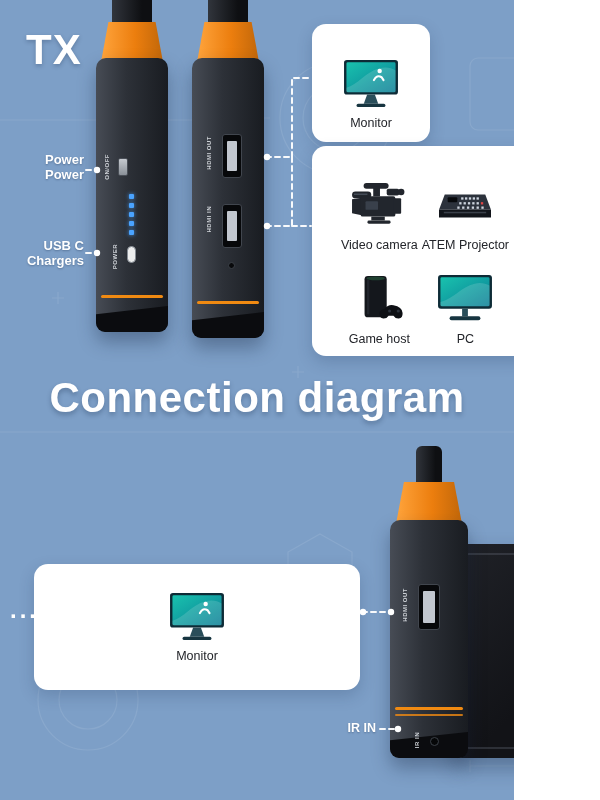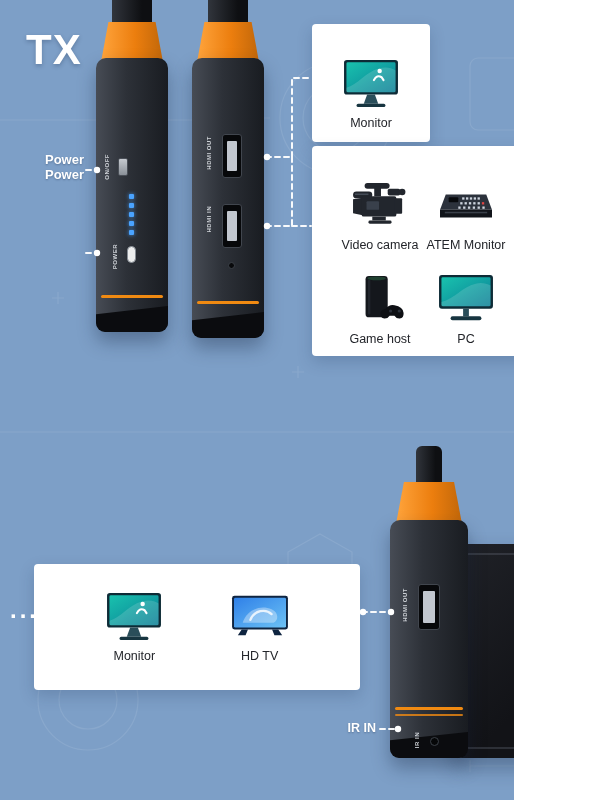--- a/index.html
+++ b/index.html
@@ -10,21 +10,21 @@
   .decor { position:absolute; inset:0; z-index:0; }
 
   
   .big-label { position:absolute; z-index:6; font-weight:bold; color:#fff; font-size:42px; letter-spacing:1px; text-shadow:0 2px 4px rgba(20,40,70,.28); }
   .title { position:absolute; z-index:6; left:0; right:0; top:374px; text-align:center; font-weight:bold; color:#fff; font-size:42px; letter-spacing:.5px; text-shadow:0 3px 5px rgba(20,40,70,.30); }
 
   
   .callout { position:absolute; z-index:6; color:#fff; font-weight:bold; font-size:13px; line-height:1.18; text-align:right; text-shadow:0 1px 2px rgba(20,40,70,.35); }
 
   
-  .white-box { position:absolute; z-index:4; background:#ffffff; border-radius:4px; box-shadow:0 6px 16px rgba(25,45,80,.20); }
+  .white-box { position:absolute; z-index:4; background:#ffffff; border-radius:14px; box-shadow:0 6px 16px rgba(25,45,80,.20); }
   .item { display:flex; flex-direction:column; align-items:center; justify-content:flex-end; gap:6px; }
   .item-label { font-size:12.5px; color:#23252a; font-weight:500; white-space:nowrap; }
   .grid2 { display:grid; grid-template-columns:1fr 1fr; grid-template-rows:1fr 1fr; padding:12px 25px 10px; }
   .row3 { display:flex; align-items:center; justify-content:space-evenly; padding:12px 4px 12px; }
   .col1 { display:flex; flex-direction:column; align-items:center; justify-content:flex-end; padding:12px 0 12px; gap:6px; }
   .ellipsis { position:absolute; z-index:6; font-weight:bold; font-size:24px; letter-spacing:3px; line-height:1; }
 
   
   .device { position:absolute; z-index:3; }
   .dev-stub { position:absolute; left:50%; transform:translateX(-50%); background:linear-gradient(90deg,#31353c,#0e0f12 75%); border-radius:6px 6px 4px 4px; }
@@ -143,20 +143,24 @@
       <circle cx="97" cy="253" r="3.2"></circle>
       <circle cx="363" cy="612" r="3.2"></circle>
       <circle cx="391" cy="612" r="3.2"></circle>
       <circle cx="398" cy="729" r="3.2"></circle>
     </g>
   </svg>
 
   <div class="callout" style="left:8px;top:152px;width:76px;">
     <div>Power</div>
     <div>Power</div>
+  </div>
+  <div class="callout" style="left:8px;top:238px;width:76px;">
+    <div>USB C</div>
+    <div>Chargers</div>
   </div>
   <div class="callout" style="left:322px;top:721px;width:54px;font-size:12.5px;">IR IN</div>
 
   <div class="white-box col1" style="left:312px;top:24px;width:118px;height:118px;">
     <svg viewBox="0 0 60 54" width="58" height="52">
       <rect x="2" y="2" width="56" height="36" rx="3" fill="#0d2b36"></rect>
       <rect x="4.5" y="4.5" width="51" height="31" rx="1.5" fill="url(#gradTeal)"></rect>
       <path d="M4.5 31 C 16 28 24 15 38 11 C 45 9 51 10 55.5 13 L55.5 35.5 L4.5 35.5 Z" fill="#fff" opacity="0.15"></path>
       <circle cx="39" cy="13.5" r="2.3" fill="#fff"></circle>
       <path d="M33 23 q3 -6 8 -3 l2 3" stroke="#fff" stroke-width="2.2" fill="none" stroke-linecap="round"></path>
@@ -205,21 +209,21 @@
           <rect x="22" y="27.5" width="2.4" height="2.4"></rect>
             <rect x="27" y="27.5" width="2.4" height="2.4"></rect>
             <rect x="32" y="27.5" width="2.4" height="2.4"></rect>
             <rect x="37" y="27.5" width="2.4" height="2.4"></rect>
             <rect x="42" y="27.5" width="2.4" height="2.4"></rect>
             <rect x="47" y="27.5" width="2.4" height="2.4"></rect>
         </g>
         <rect x="46.5" y="23" width="2.4" height="2.4" fill="#e04444"></rect>
         <rect x="8" y="33" width="44" height="1.6" fill="#3a404a"></rect>
       </svg>
-      <div class="item-label">ATEM Monitor</div>
+      <div class="item-label">ATEM Projector</div>
     </div>
     <div class="item">
       <svg viewBox="0 0 60 54" width="58" height="52">
         <rect x="15" y="2" width="23" height="43" rx="3.5" fill="#14171c"></rect>
         <ellipse cx="26.5" cy="4.6" rx="9.5" ry="2" fill="#1f4030"></ellipse>
         <rect x="17.5" y="6" width="2.5" height="36" rx="1" fill="#21252c"></rect>
         <path d="M36 36 q3.5 -4.5 9 -3.5 q9 1.5 9.5 8 q0.3 5.5 -4 5.8 q-3.5 0.2 -5.5 -3 h-5 q-2 3.2 -5.5 3 q-4.3 -0.3 -4 -5.8 q0.2 -3 5.5 -4.5 z" fill="#0e1014"></path>
         <circle cx="41" cy="38.5" r="1.6" fill="#2c323c"></circle>
         <circle cx="50" cy="38.5" r="1.6" fill="#2c323c"></circle>
       </svg>
@@ -232,20 +236,21 @@
         <path d="M4.5 29 C 18 26 26 13 40 10 C 46 8.6 51 9.6 55.5 12 L55.5 33.5 L4.5 33.5 Z" fill="#fff" opacity="0.15"></path>
         <rect x="27" y="36" width="6" height="8" fill="#2a4e5a"></rect>
         <rect x="14" y="44" width="32" height="4" rx="2" fill="#173540"></rect>
       </svg>
       <div class="item-label">PC</div>
     </div>
   </div>
 
   <div class="ellipsis" style="left:538px;top:206px;color:#49535f;">...</div>
 
+  <div class="title">Connection diagram</div>
 
 
   <div class="slab" style="left:452px;top:544px;width:118px;height:214px;"></div>
 
   <div class="device" style="left:390px;top:446px;width:78px;height:312px;">
     <div class="dev-stub" style="top:0;width:26px;height:42px;"></div>
     <div class="dev-collar" style="top:36px;width:66px;height:42px;"></div>
     <div class="dev-body" style="top:74px;height:238px;">
       <div class="orange-stripe" style="bottom:48px;"></div>
       <div class="orange-stripe" style="bottom:42px;height:2px;opacity:.8;"></div>
@@ -265,28 +270,17 @@
         <rect x="2" y="2" width="56" height="36" rx="3" fill="#0d2b36"></rect>
         <rect x="4.5" y="4.5" width="51" height="31" rx="1.5" fill="url(#gradTeal)"></rect>
         <path d="M4.5 31 C 16 28 24 15 38 11 C 45 9 51 10 55.5 13 L55.5 35.5 L4.5 35.5 Z" fill="#fff" opacity="0.15"></path>
         <circle cx="39" cy="13.5" r="2.3" fill="#fff"></circle>
         <path d="M33 23 q3 -6 8 -3 l2 3" stroke="#fff" stroke-width="2.2" fill="none" stroke-linecap="round"></path>
         <polygon points="26,38 34,38 37.5,47.5 22.5,47.5" fill="#2a4e5a"></polygon>
         <rect x="15" y="47.5" width="30" height="3.5" rx="1.7" fill="#173540"></rect>
       </svg>
       <div class="item-label">Monitor</div>
     </div>
-    <div class="item">
-      <svg viewBox="0 0 60 54" width="58" height="52">
-        <rect x="1" y="5" width="58" height="35" rx="2.5" fill="#0f2440"></rect>
-        <rect x="3" y="7" width="54" height="31" rx="1.5" fill="url(#gradBlue)"></rect>
-        <path d="M12 33 C 16 20 30 14 42 19 C 49 22 50 30 44 33 Z" fill="#fff" opacity="0.35"></path>
-        <path d="M20 30 C 24 20 36 18 42 24" stroke="#fff" stroke-width="2.4" fill="none" opacity="0.8" stroke-linecap="round"></path>
-        <path d="M11 40 L7 46 H15 L17.5 40 Z" fill="#0f2440"></path>
-        <path d="M49 40 L53 46 H45 L42.5 40 Z" fill="#0f2440"></path>
-      </svg>
-      <div class="item-label">HD TV</div>
-    </div>
   </div>
 
   <div class="ellipsis" style="left:10px;top:598px;color:#ffffff;">...</div>
 
 </div>
 
 </body></html>

